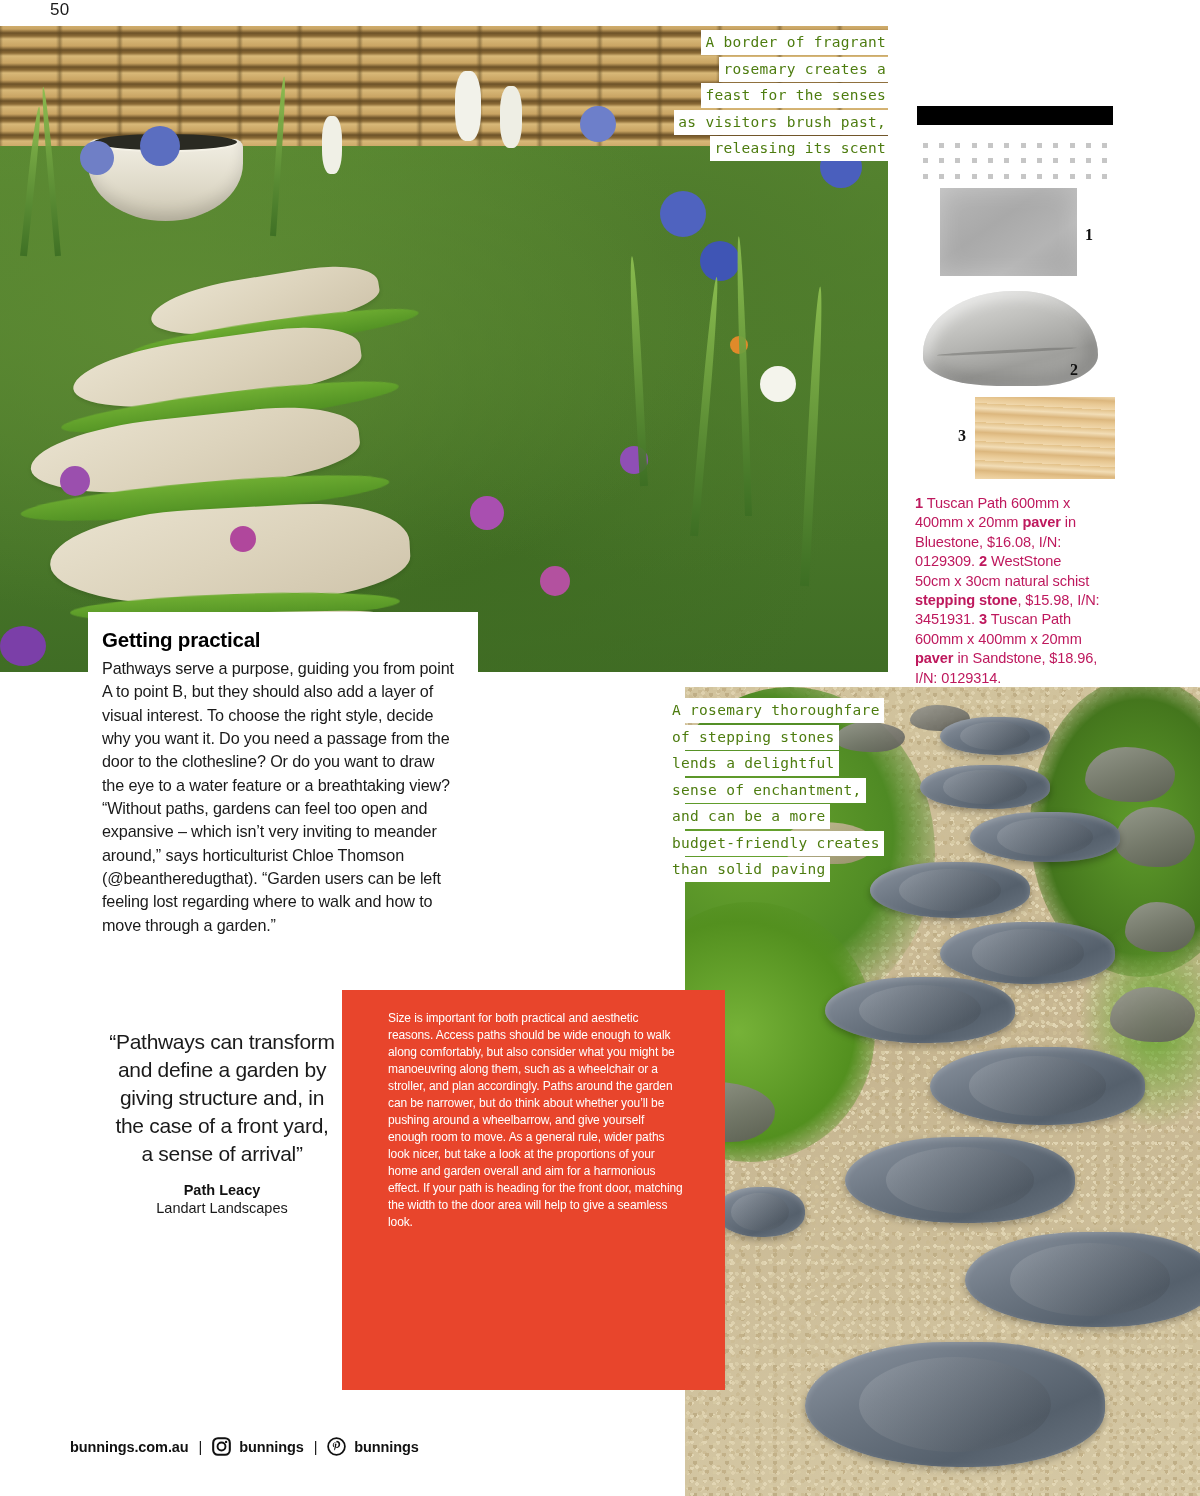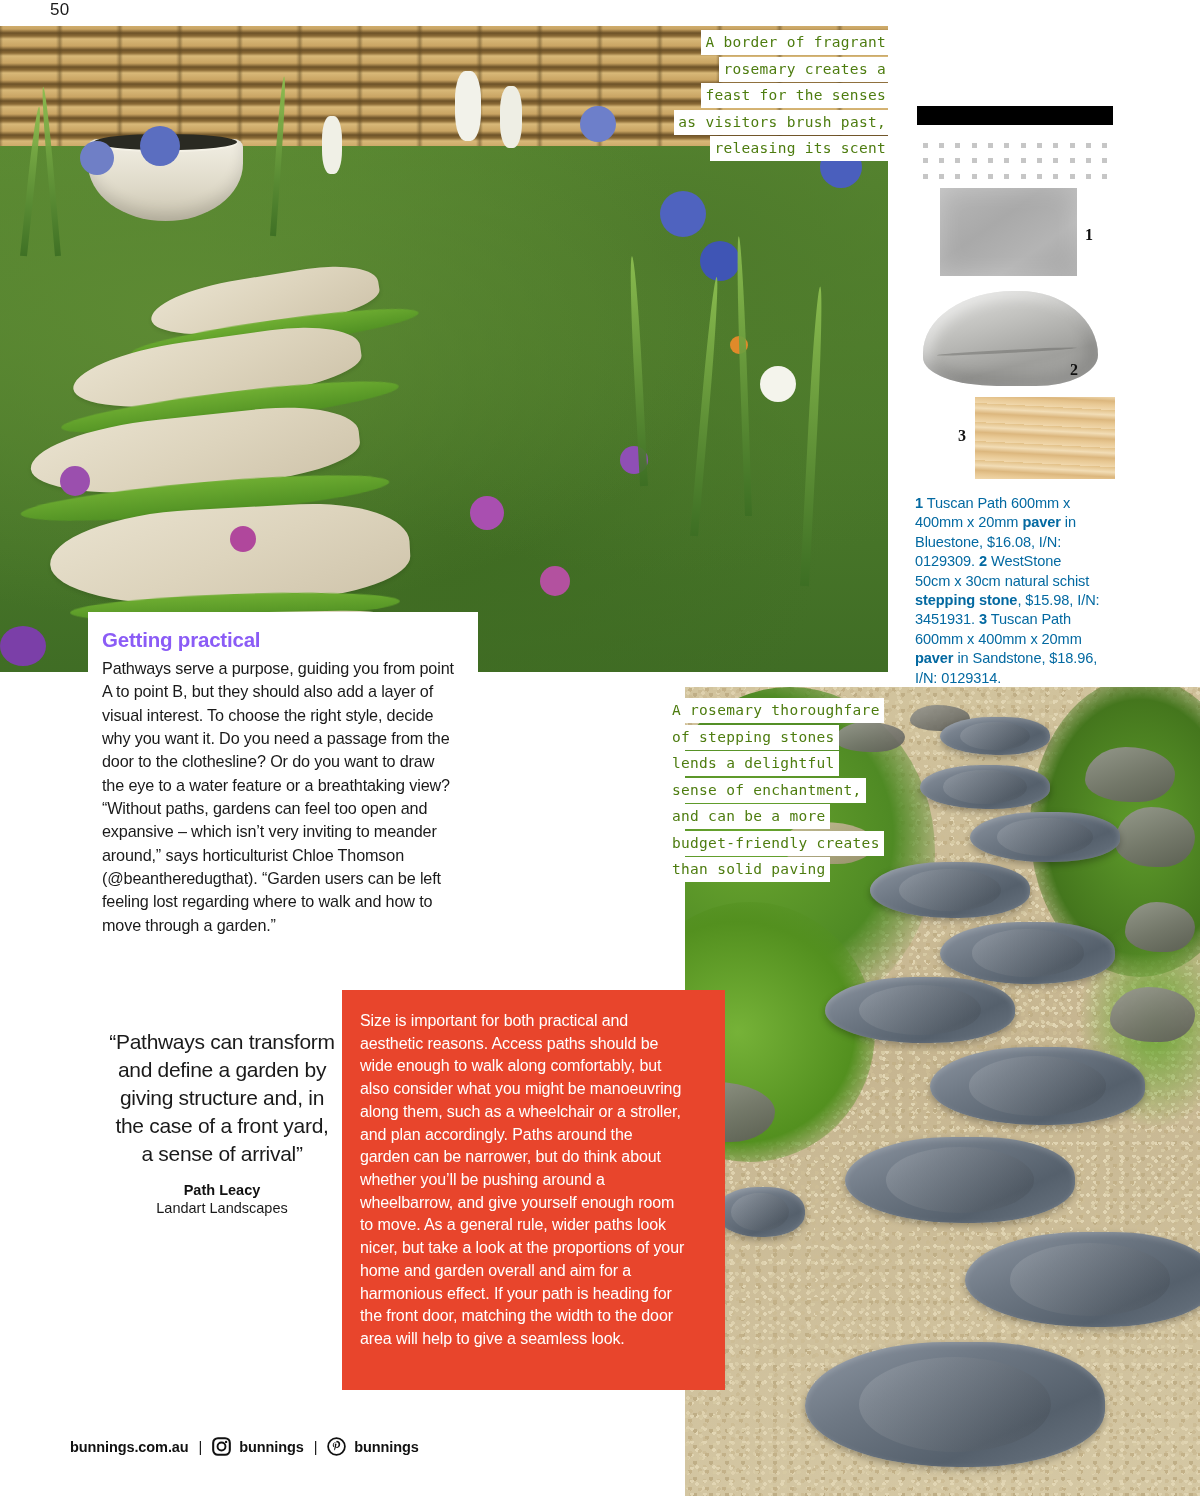--- a/index.html
+++ b/index.html
@@ -162,34 +162,34 @@
   .num-1 { left: 180px; top: 120px; }
   .num-2 { left: 165px; top: 255px; }
   .num-3 { left: 53px; top: 321px; }
 
   
   .product-caption {
     position: absolute;
     left: 915px; top: 494px; width: 185px;
     font-size: 14.6px;
     line-height: 1.33;
-    color: #0369a1;
+    color: #be185d;
     letter-spacing: -.1px;
   }
   .product-caption b { font-weight: bold; }
 
   
   .practical-box {
     position: absolute;
     left: 88px; top: 612px; width: 390px;
     background: #fff;
     padding: 16px 18px 22px 14px;
   }
   .practical-title {
-    font-size: 20.5px; font-weight: bold; color: #8b5cf6;
+    font-size: 20.5px; font-weight: bold; color: #000000;
     margin-bottom: 5px; letter-spacing: -.2px;
   }
   .practical-body {
     font-size: 16.2px; line-height: 1.44; color: #1a1a1a;
     letter-spacing: -.15px;
   }
 
   
   .path-photo {
     position: absolute;
@@ -274,21 +274,21 @@
     left: 342px; top: 990px; width: 383px; height: 400px;
     background: #E8452C;
     padding: 20px 40px 18px 18px;
     color: #fff;
   }
   .size-title {
     font-size: 19.5px; font-weight: bold; margin-bottom: 4px;
     letter-spacing: -.2px;
   }
   .size-body {
-    font-size: 16px; line-height: 1.42; letter-spacing: -.1px;
+    font-size: 12px; line-height: 1.42; letter-spacing: -.1px; margin-left: 28px;
   }
 
   
   .footer {
     position: absolute;
     left: 50px; top: 1437px;
     display: flex; align-items: center; gap: 8px;
     font-size: 14.5px; font-weight: bold; color: #111;
     letter-spacing: -.1px;
     margin-left: 20px;

